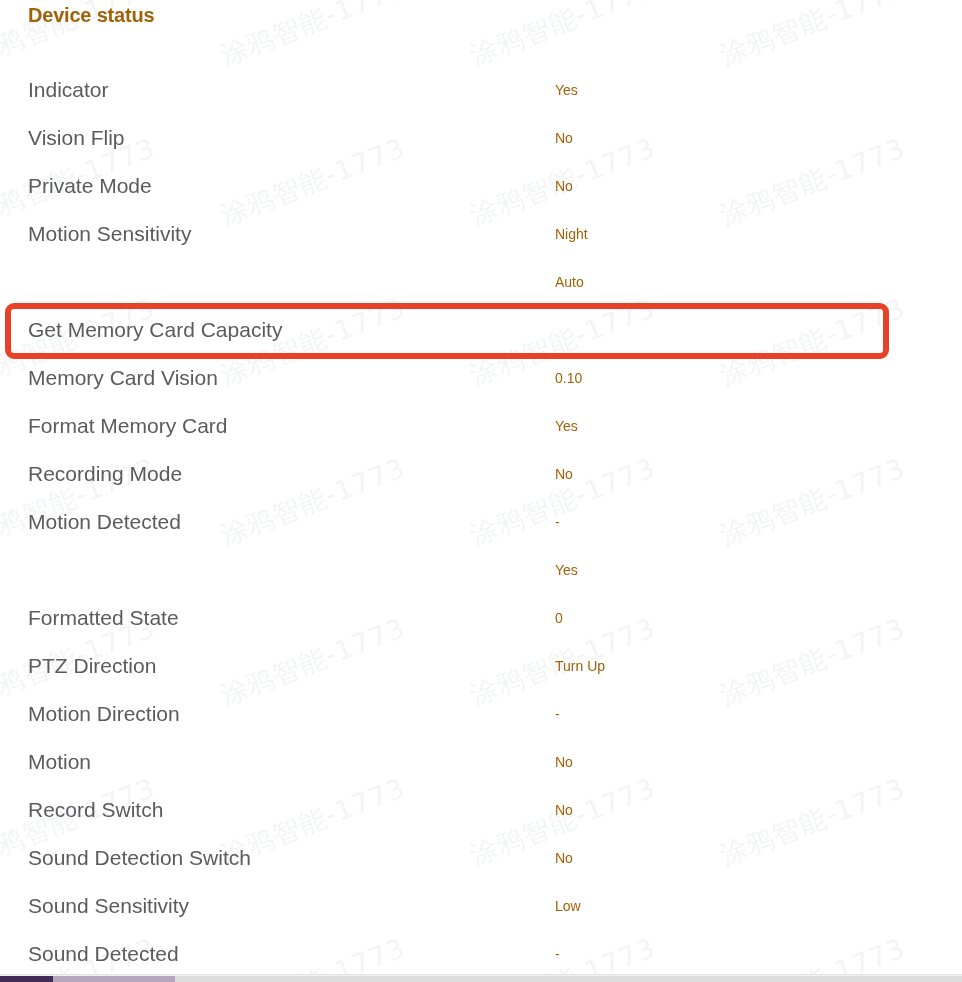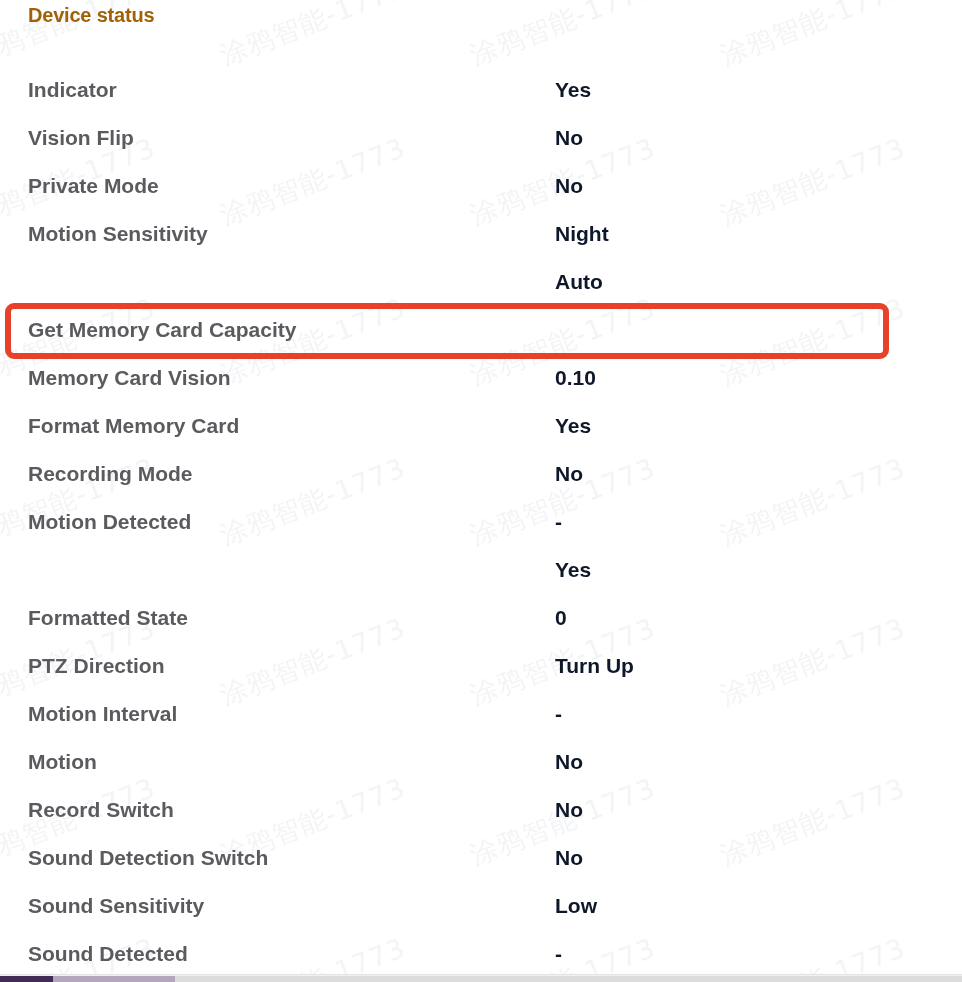--- a/index.html
+++ b/index.html
@@ -55,36 +55,35 @@
     position: absolute;
     left: 0;
     top: 66px;
     width: 962px;
   }
 
   .status-row {
     position: relative;
     height: 48px;
     line-height: 48px;
-    font-weight: bold;
   }
   .row-label {
     position: absolute;
     left: 28px;
     top: 0;
     font-size: 21px;
     color: #5b5b5f;
     white-space: nowrap;
   }
   .row-value {
     position: absolute;
     left: 555px;
     top: 0;
-    font-size: 21px;
-    color: #0f172a;
+    font-size: 14px;
+    color: #a16207;
     white-space: nowrap;
     text-align: right;
   }
 
   
   #highlight-box {
     position: absolute;
     left: 5px;
     top: 303px;
     width: 872px;
@@ -216,21 +215,21 @@
       </div>
       <div class="status-row">
         <div class="row-label">Formatted State</div>
         <div class="row-value">0</div>
       </div>
       <div class="status-row">
         <div class="row-label">PTZ Direction</div>
         <div class="row-value">Turn Up</div>
       </div>
       <div class="status-row">
-        <div class="row-label">Motion Interval</div>
+        <div class="row-label">Motion Direction</div>
         <div class="row-value">-</div>
       </div>
       <div class="status-row">
         <div class="row-label">Motion</div>
         <div class="row-value">No</div>
       </div>
       <div class="status-row">
         <div class="row-label">Record Switch</div>
         <div class="row-value">No</div>
       </div>

